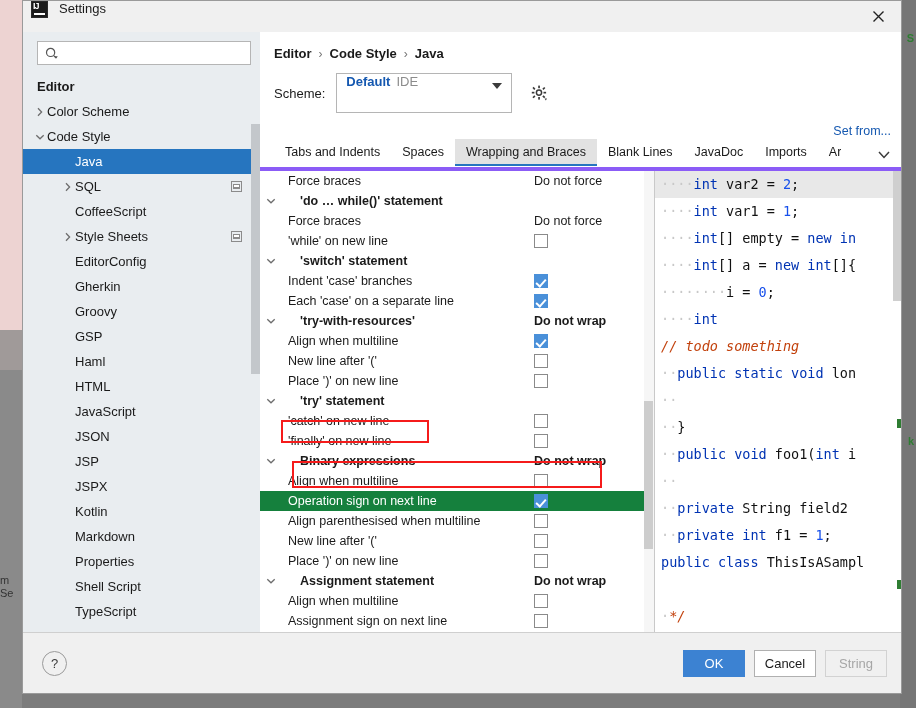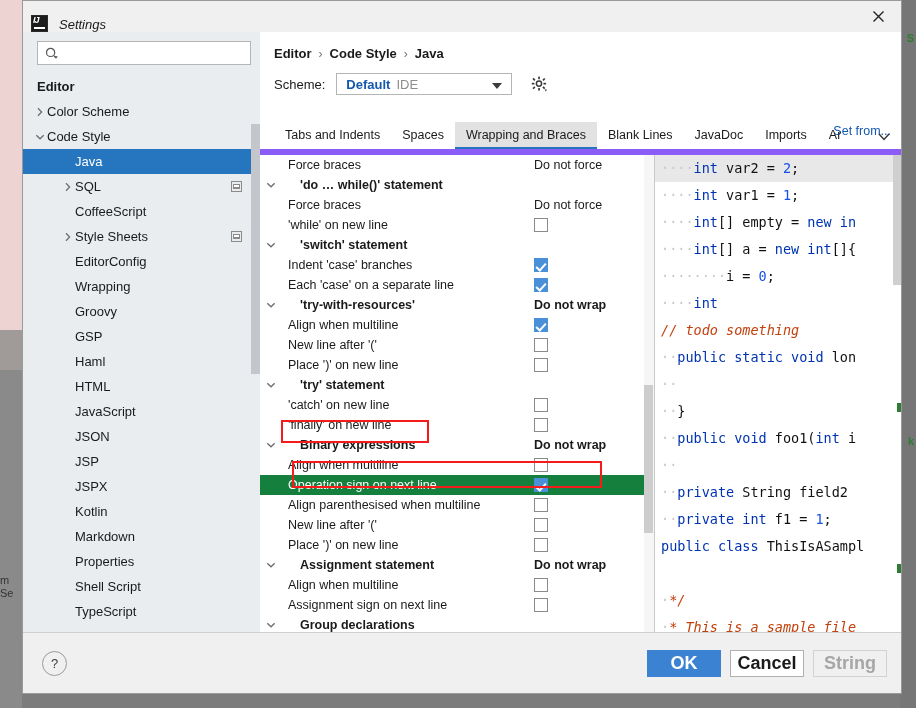--- a/index.html
+++ b/index.html
@@ -20,21 +20,21 @@
   #bg-rtxt1{position:absolute;right:2px;top:32px;font-size:11px;color:#2e7d32;font-weight:bold;}
   #bg-rtxt2{position:absolute;right:2px;top:435px;font-size:11px;color:#2e7d32;font-weight:bold;}
 
   
   #dialog{
     position:absolute;left:22px;top:0;width:880px;height:694px;
     background:#f0f0f0;border:1px solid #9a9a9a;box-sizing:border-box;
     display:flex;flex-direction:column;
   }
   
-  #titlebar{height:31px;background:#f0f0f0;display:flex;align-items:flex-end;position:relative;flex:none;font-style:italic;}
+  #titlebar{height:31px;background:#f0f0f0;display:flex;align-items:flex-start;position:relative;flex:none;}
   #ij-logo{width:17px;height:17px;margin-left:8px;background:#1b1b1b;border:1px solid #2a2a2a;
     position:relative;box-sizing:border-box;}
   #ij-logo:before{content:"IJ";position:absolute;left:1px;top:-1px;color:#fff;font-size:9px;
     font-weight:bold;font-family:"Liberation Sans",sans-serif;letter-spacing:-1px;}
   #ij-logo:after{content:"";position:absolute;left:2px;bottom:2px;width:11px;height:2px;background:#fff;}
   #dlg-title{margin-left:11px;font-size:13px;color:#1a1a1a;}
   #close-btn{position:absolute;right:0;top:0;width:46px;height:31px;
     display:flex;align-items:center;justify-content:center;cursor:pointer;}
   #close-btn svg{display:block;}
 
@@ -66,32 +66,32 @@
   #tree-sb{position:absolute;right:0;top:0;width:9px;height:100%;background:#e9edf0;}
   #tree-thumb{position:absolute;right:0;width:9px;background:#c3c7cb;}
 
   
   #right-col{flex:1;display:flex;flex-direction:column;background:#fff;min-width:0;position:relative;}
   #breadcrumb{padding:14px 0 0 14px;font-size:13px;font-weight:bold;color:#1a1a1a;
     display:flex;align-items:center;gap:7px;}
   #breadcrumb .sep{font-weight:normal;color:#777;font-size:12px;}
   #scheme-row{display:flex;align-items:center;padding:12px 0 0 14px;}
   #scheme-label{font-size:13px;color:#1a1a1a;margin-right:11px;}
-  #scheme-select{width:176px;height:22px;border:1px solid #b5b5b5;background:#fff;
-    display:flex;align-items:center;position:relative;box-sizing:border-box;cursor:pointer;}
+  #scheme-select{width:176px;height:40px;border:1px solid #b5b5b5;background:#fff;
+    display:flex;position:relative;box-sizing:border-box;cursor:pointer;}
   #scheme-name{margin-left:9px;color:#1558b0;font-weight:bold;font-size:13px;}
   #scheme-scope{margin-left:6px;color:#8c8c8c;font-size:13px;}
   #scheme-caret{position:absolute;right:9px;top:9px;width:0;height:0;
     border-left:5px solid transparent;border-right:5px solid transparent;border-top:6px solid #3b3b3b;}
   #gear-btn{margin-left:19px;cursor:pointer;display:flex;align-items:center;}
   #setfrom{position:absolute;right:10px;top:92px;color:#1558b0;font-size:12.5px;cursor:pointer;}
 
   
-  #tabs{display:flex;align-items:flex-end;margin-top:26px;height:28px;
-    border-bottom:6px solid #8b5cf6;padding-left:14px;position:relative;}
+  #tabs{display:flex;margin-top:26px;height:28px;
+    border-bottom:4px solid #8b5cf6;padding-left:14px;position:relative;}
   .tab{padding:0 11px;height:27px;line-height:27px;font-size:12.5px;color:#1a1a1a;
     cursor:pointer;white-space:nowrap;box-sizing:border-box;}
   .tab.active{background:#e2e2e2;border-bottom:2px solid #2675bf;font-weight:normal;}
   .tab.clipped{overflow:hidden;max-width:24px;padding-right:0;}
   #tabs-more{position:absolute;right:10px;bottom:4px;cursor:pointer;}
 
   
   #content{flex:1;display:flex;min-height:0;background:#fff;}
   #opts-pane{width:394px;flex:none;position:relative;overflow:hidden;background:#fff;}
   .orow{height:20px;display:flex;align-items:center;position:relative;font-size:12.5px;
@@ -127,22 +127,22 @@
 
   
   .annot{position:absolute;border:2px solid #f51b1b;box-sizing:border-box;pointer-events:none;z-index:40;}
 
   
   #footer{height:60px;background:#f0f0f0;border-top:1px solid #cfcfcf;display:flex;
     align-items:center;flex:none;position:relative;}
   #help-btn{margin-left:19px;width:23px;height:23px;border-radius:50%;border:1px solid #9a9a9a;
     display:flex;align-items:center;justify-content:center;font-size:13px;color:#3a3a3a;cursor:pointer;}
   #btns{position:absolute;right:14px;display:flex;gap:9px;}
-  .dbtn{width:74px;height:27px;border:1px solid #b0b0b0;background:#fff;font-size:18px;
-    display:flex;align-items:center;justify-content:center;cursor:pointer;box-sizing:border-box;font-weight:bold;}
+  .dbtn{width:62px;height:27px;border:1px solid #b0b0b0;background:#fff;font-size:13px;
+    display:flex;align-items:center;justify-content:center;cursor:pointer;box-sizing:border-box;}
   .dbtn.primary{background:#3c82d2;border-color:#3c82d2;color:#fff;}
   .dbtn.disabled{color:#a6a6a6;background:#f0f0f0;border-color:#d2d2d2;cursor:default;}
 </style>
 </head>
 <body>
 
 <div id="desktop">
   <div id="bg-pink"></div>
   <div id="bg-gray1"></div>
   <div id="bg-gray2"></div>
@@ -220,21 +220,21 @@
                 <path d="M3 1.3 L6.6 5 L3 8.7" fill="none" stroke="#6e6e6e" stroke-width="1.3"></path>
               </svg>
             </span>
             <span class="tlabel">Style Sheets</span>
             <span class="badge"></span>
           </div>
           <div class="trow ind2">
             <span class="tlabel">EditorConfig</span>
           </div>
           <div class="trow ind2">
-            <span class="tlabel">Wrapping</span>
+            <span class="tlabel">Gherkin</span>
           </div>
           <div class="trow ind2">
             <span class="tlabel">Groovy</span>
           </div>
           <div class="trow ind2">
             <span class="tlabel">GSP</span>
           </div>
           <div class="trow ind2">
             <span class="tlabel">Haml</span>
           </div>

